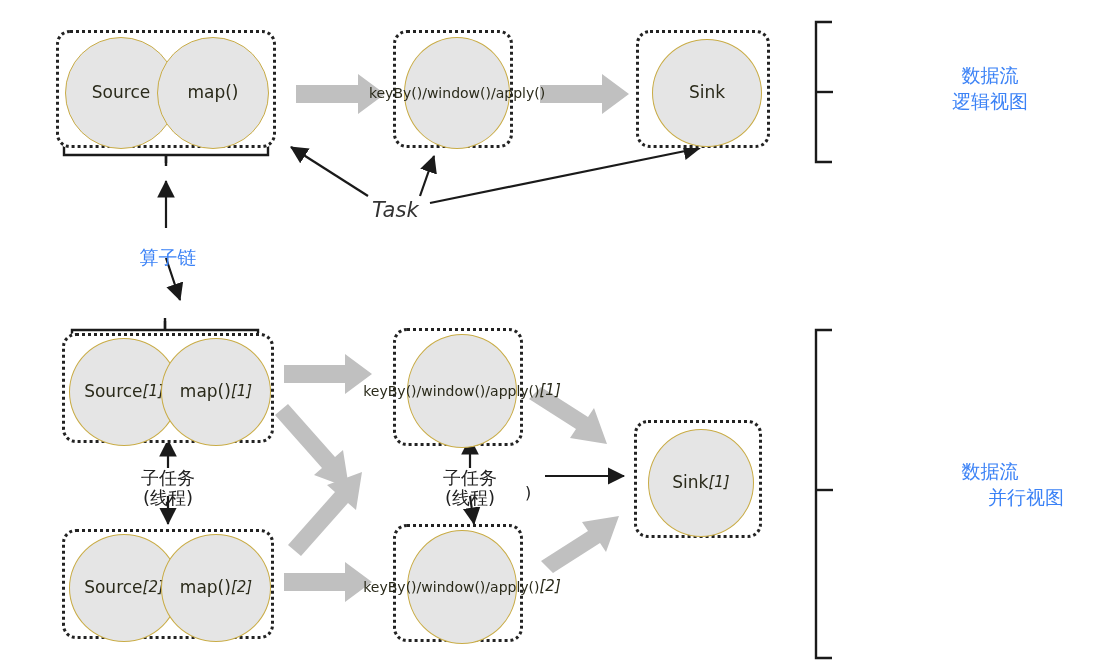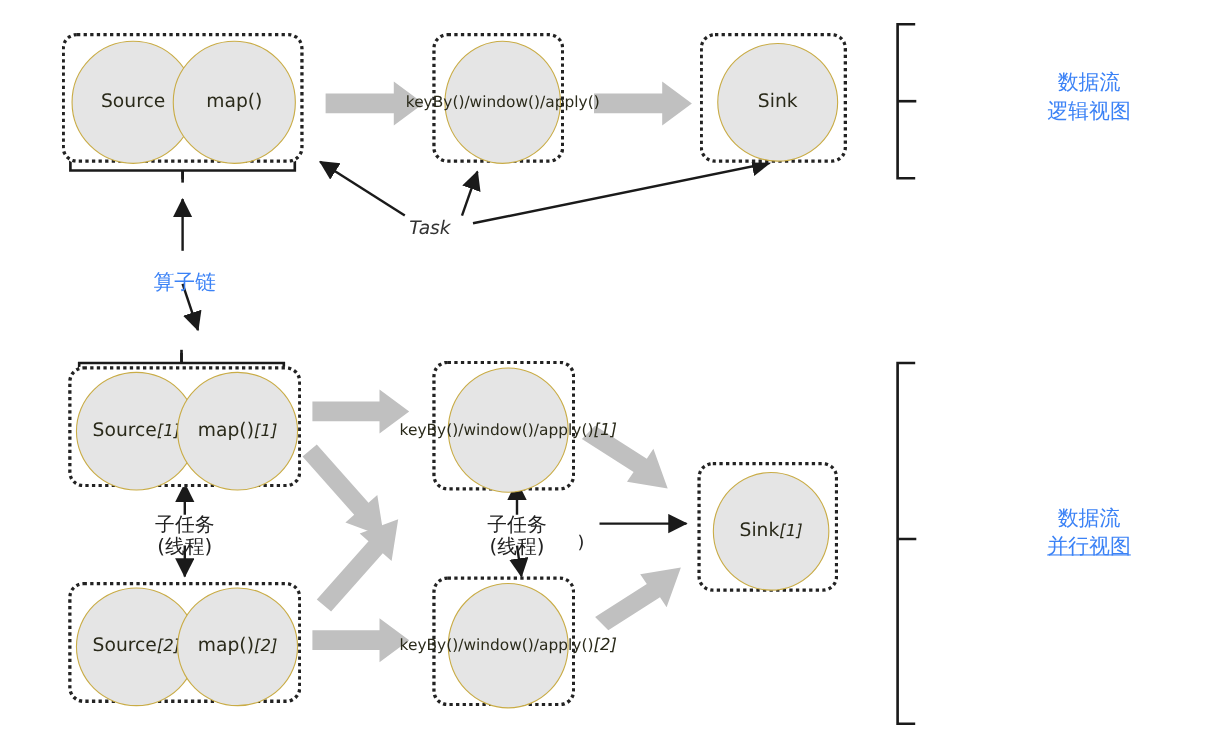--- a/index.html
+++ b/index.html
@@ -9,21 +9,21 @@
   .svg-layer{position:absolute;left:0;top:0;width:1097px;height:672px;}
   .node-box{position:absolute;border:3px dotted #222;border-radius:14px;background:#fff;box-sizing:border-box;}
   .ellipse{position:absolute;background:#e5e5e5;border:1px solid #C9AC46;border-radius:50%;
            display:flex;align-items:center;justify-content:center;flex-direction:row;
            color:#2a2a1a;text-align:right;line-height:1.15;}
   .ellipse .lbl{font-size:17px;}
   .ellipse .idx{font-size:15px;font-style:italic;}
   .ellipse.multiline .lbl{font-size:14px;}
   .cn-label{position:absolute;color:#3b82f6;font-size:19px;line-height:1.45;text-align:center;}
   .cn-small{position:absolute;color:#222;font-size:18px;line-height:1.35;text-align:center;}
-  .task-label{position:absolute;font-style:italic;font-size:17px;color:#333;}
+  .task-label{position:absolute;font-style:italic;font-size:21px;color:#333;}
   .stray{position:absolute;font-size:16px;color:#222;}
 </style>
 </head>
 <body>
 
 <div id="canvas">
 
   <svg class="svg-layer" viewBox="0 0 1097 672">
     <defs>
       <marker id="thinArrow" markerWidth="9" markerHeight="9" refX="7.5" refY="4" orient="auto">
@@ -194,15 +194,15 @@
 
   <div class="cn-small" style="left:118px;top:466px;width:100px;">子任务</div>
   <div class="cn-small" style="left:118px;top:486px;width:100px;">(线程)</div>
 
   <div class="cn-small" style="left:420px;top:466px;width:100px;">子任务</div>
   <div class="cn-small" style="left:420px;top:486px;width:100px;">(线程)</div>
 
   <div class="stray" style="left:525px;top:483px;">)</div>
 
   <div class="cn-label" style="left:930px;top:458px;width:120px;">数据流</div>
-  <div class="cn-label" style="left:930px;top:484px;width:120px;text-decoration:underline;">并行视图</div>
+  <div class="cn-label" style="left:966px;top:484px;width:120px;">并行视图</div>
 
 </div>
 
 </body></html>

